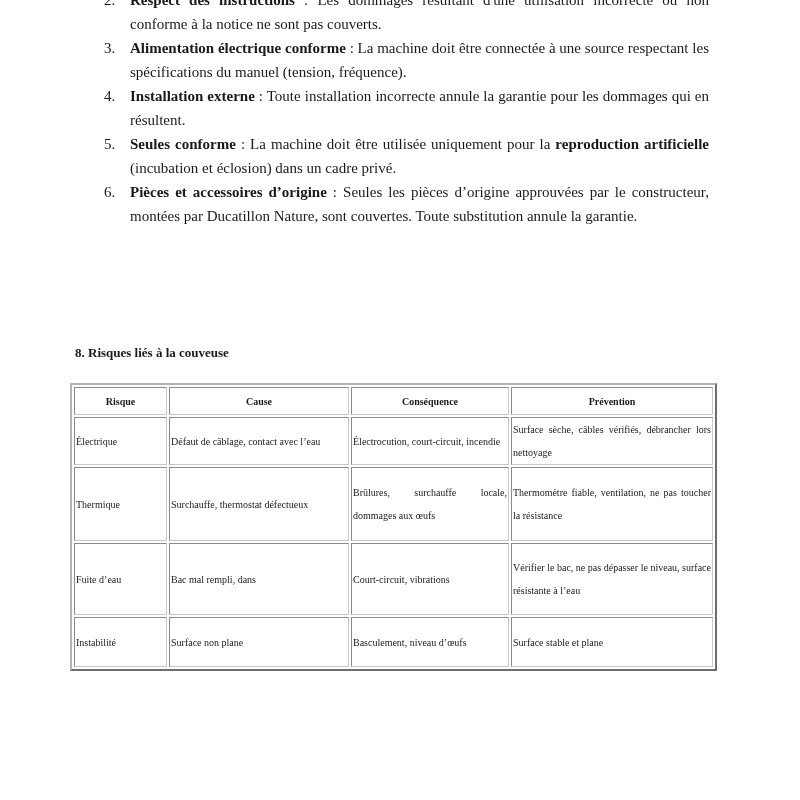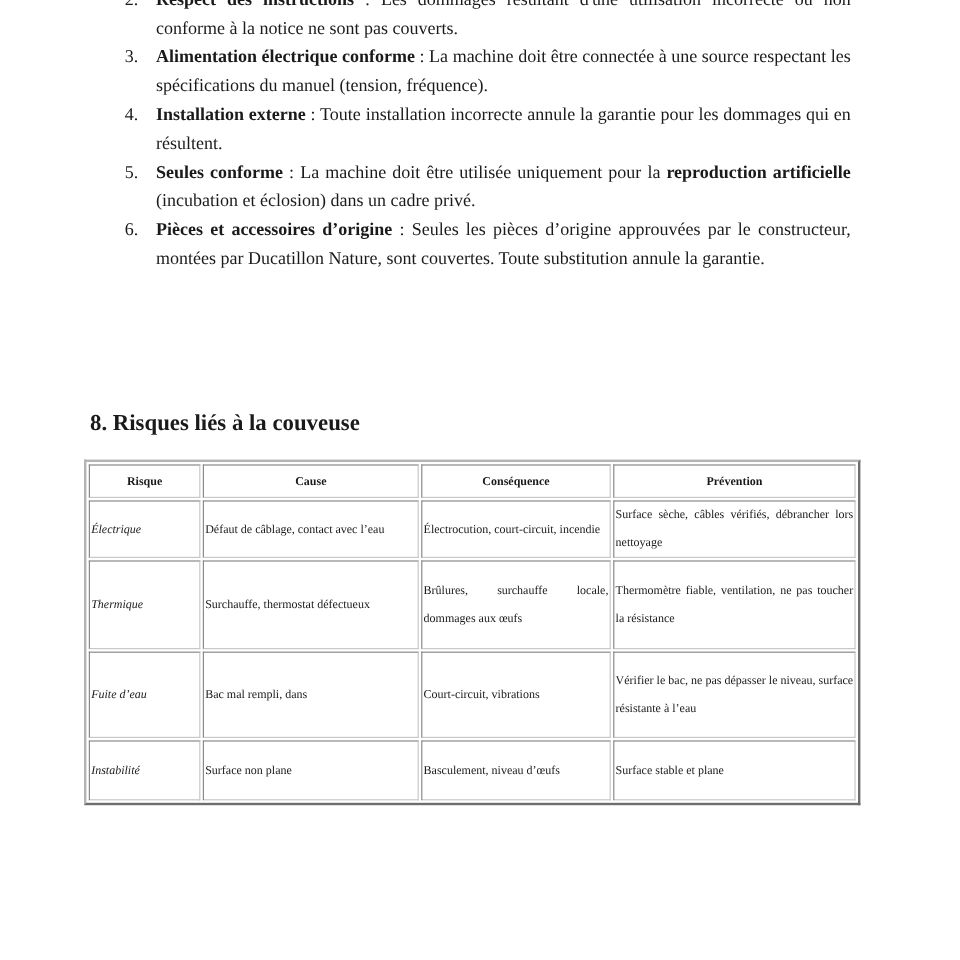--- a/index.html
+++ b/index.html
@@ -37,21 +37,21 @@
       position: absolute;
       left: 104px;
       top: 0;
     }
     .list-item b { font-weight: bold; }
     .section-title {
       position: absolute;
       left: 75px;
       top: 340px;
       margin: 0;
-      font-size: 19px;
+      font-size: 13px;
       font-weight: bold;
       line-height: 26px;
     }
     .risk-table {
       position: absolute;
       left: 70px;
       top: 383px;
       width: 645px;
       border: 2px solid #9a9a9a;
       border-right-color: #6e6e6e;
@@ -75,21 +75,20 @@
       font-weight: bold;
       text-align: center;
       height: 26px;
     }
     .risk-table td {
       text-align: justify;
       text-align-last: left;
     }
     .risk-table td.jl {
       text-align-last: left;
-      font-style: italic;
     }
     col.c1 { width: 93px; }
     col.c2 { width: 180px; }
     col.c3 { width: 158px; }
     col.c4 { width: 202px; }
     tr.r1 td { height: 46px; }
     tr.r2 td { height: 72px; }
     tr.r3 td { height: 70px; }
     tr.r4 td { height: 50px; }
     tr.r5 td { height: 48px; }

